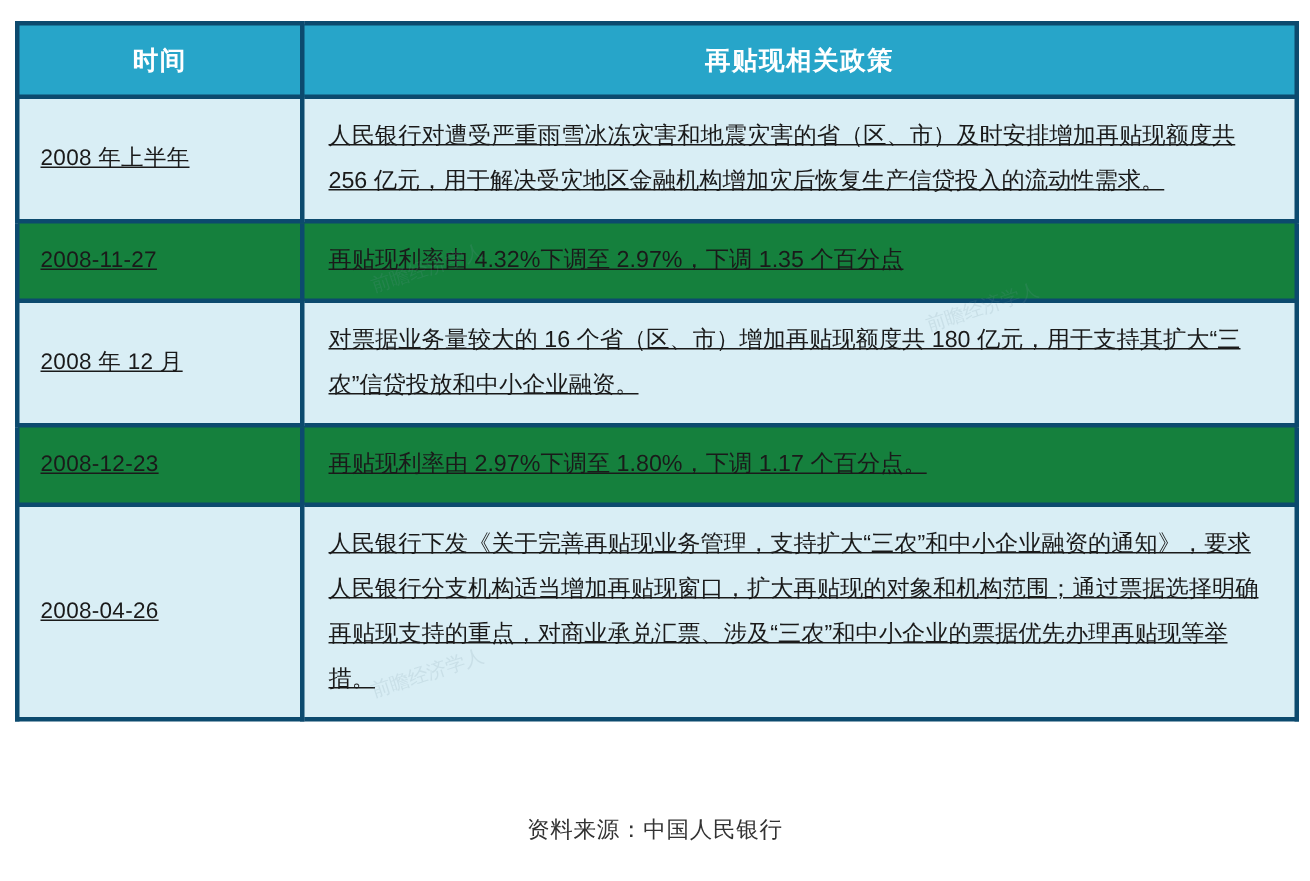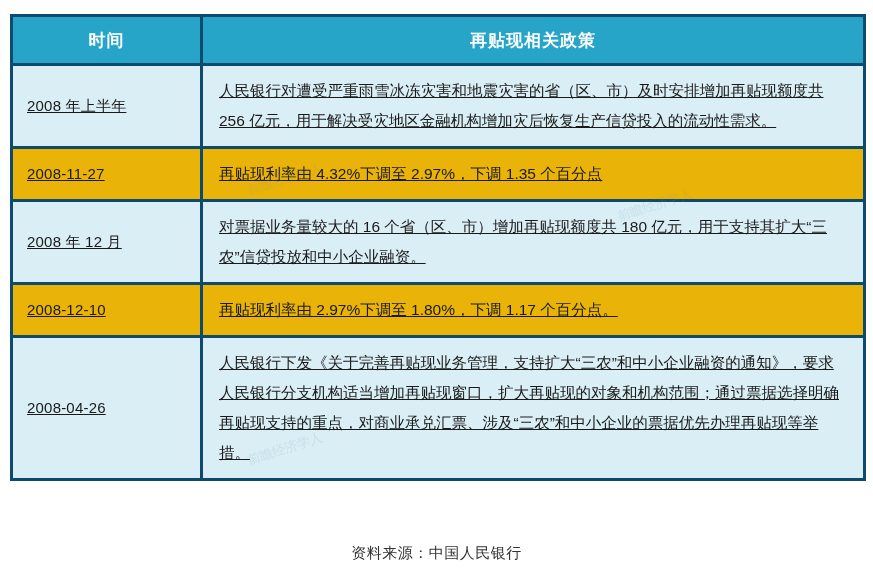--- a/index.html
+++ b/index.html
@@ -54,21 +54,21 @@
     padding: 6px 0 6px 14px;
     font-size: 15px;
     letter-spacing: 0.2px;
   }
   tbody td.policy-cell {
     text-align: left;
     padding: 10px 16px 10px 16px;
   }
   
   tbody tr.band-a td { background: #d9eef5; }
-  tbody tr.band-b td { background: #eab308; }
+  tbody tr.band-b td { background: #15803d; }
 
   .src-note {
     position: absolute;
     left: 0;
     right: 0;
     bottom: 24px;
     text-align: center;
     font-size: 15px;
     color: #333333;
     letter-spacing: 0.5px;
@@ -108,21 +108,21 @@
       </tr>
       <tr class="band-b">
         <td class="time-cell">2008-11-27</td>
         <td class="policy-cell">再贴现利率由 4.32%下调至 2.97%，下调 1.35 个百分点</td>
       </tr>
       <tr class="band-a">
         <td class="time-cell">2008 年 12 月</td>
         <td class="policy-cell">对票据业务量较大的 16 个省（区、市）增加再贴现额度共 180 亿元，用于支持其扩大“三农”信贷投放和中小企业融资。</td>
       </tr>
       <tr class="band-b">
-        <td class="time-cell">2008-12-10</td>
+        <td class="time-cell">2008-12-23</td>
         <td class="policy-cell">再贴现利率由 2.97%下调至 1.80%，下调 1.17 个百分点。</td>
       </tr>
       <tr class="band-a">
         <td class="time-cell">2008-04-26</td>
         <td class="policy-cell">人民银行下发《关于完善再贴现业务管理，支持扩大“三农”和中小企业融资的通知》，要求人民银行分支机构适当增加再贴现窗口，扩大再贴现的对象和机构范围；通过票据选择明确再贴现支持的重点，对商业承兑汇票、涉及“三农”和中小企业的票据优先办理再贴现等举措。</td>
       </tr>
     </tbody>
   </table>
 
   <div class="wm wm1">前瞻经济学人</div>

